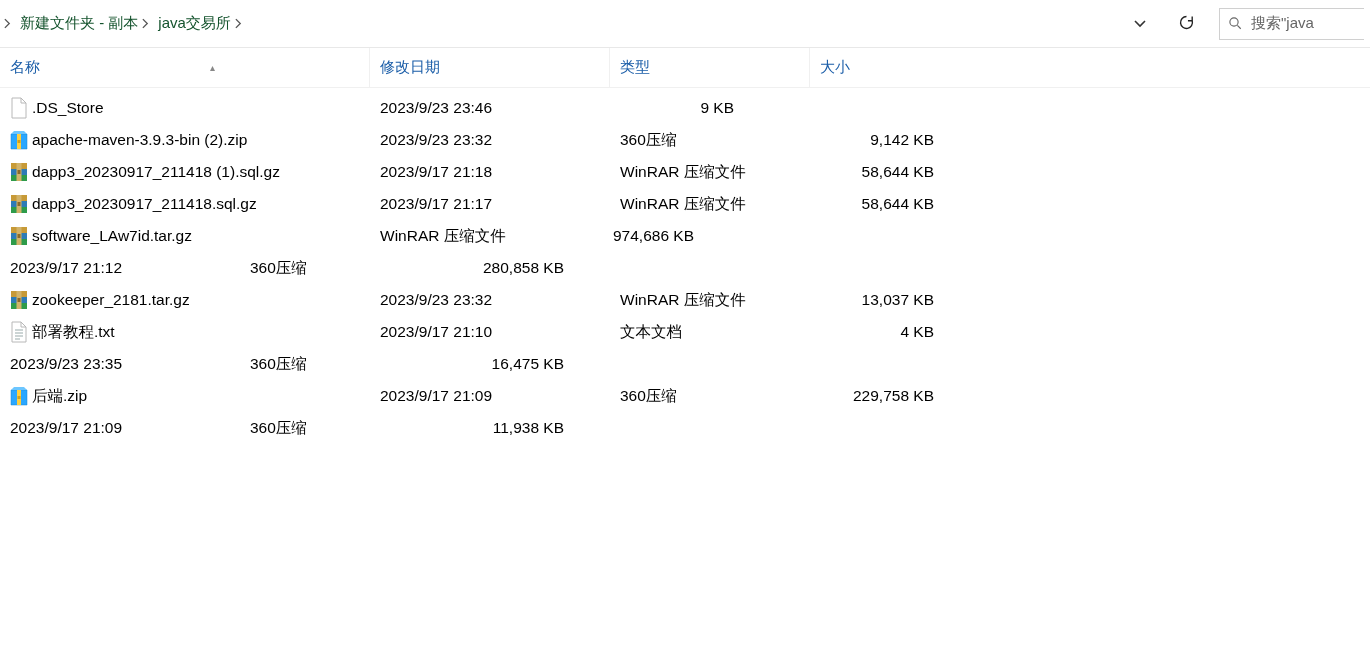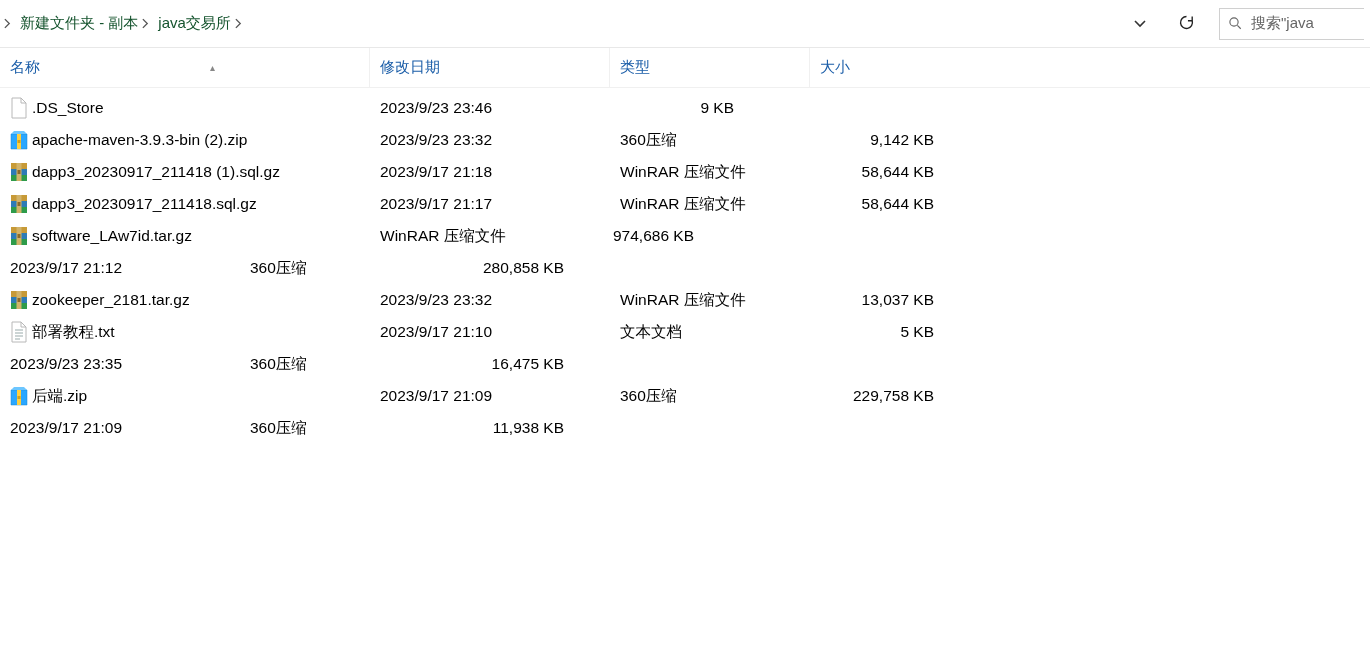--- a/index.html
+++ b/index.html
@@ -190,21 +190,21 @@
       <div class="cell name c-name">
         <span class="icon">
           <svg viewBox="0 0 18 22">
             <use href="#ic-txt"></use>
           </svg>
         </span>
         <span>部署教程.txt</span>
       </div>
       <div class="cell c-date">2023/9/17 21:10</div>
       <div class="cell c-type">文本文档</div>
-      <div class="cell size c-size">5 KB</div>
+      <div class="cell size c-size">4 KB</div>
     </div>
     <div class="row">
       <div class="cell c-date">2023/9/23 23:35</div>
       <div class="cell c-type">360压缩</div>
       <div class="cell size c-size">16,475 KB</div>
     </div>
     <div class="row">
       <div class="cell name c-name">
         <span class="icon">
           <svg viewBox="0 0 18 22">

